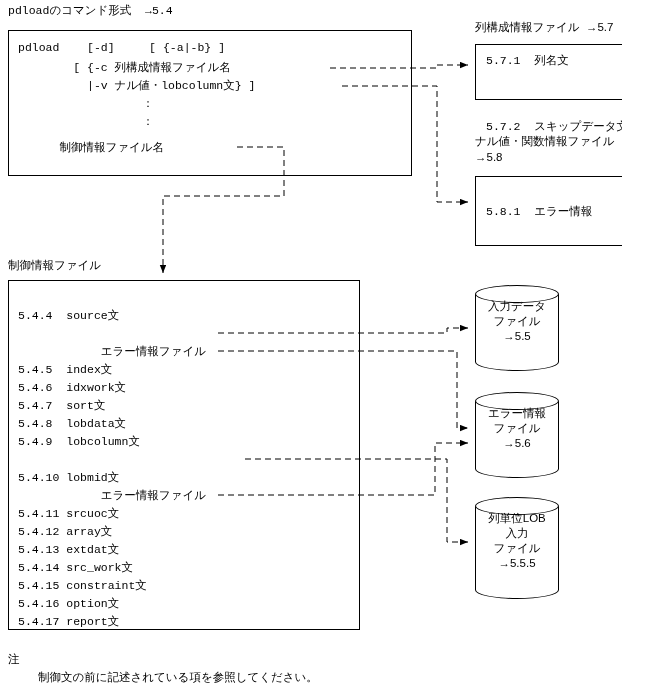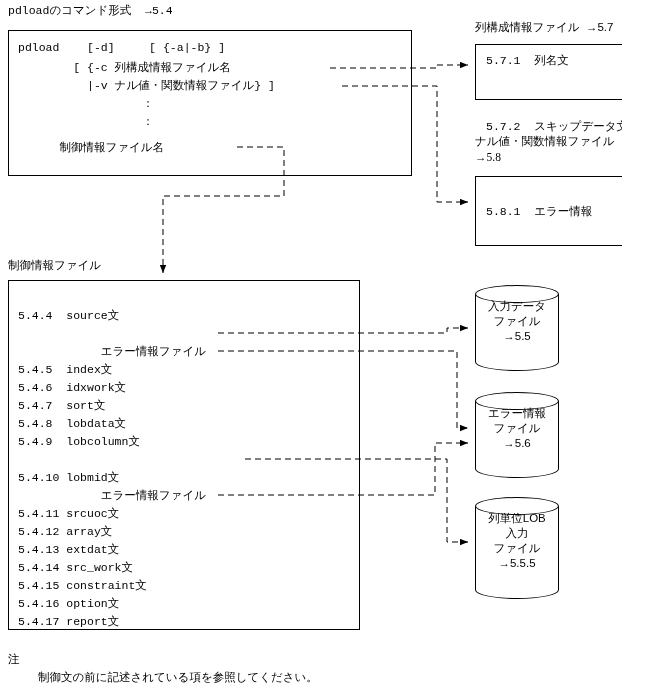--- a/index.html
+++ b/index.html
@@ -94,32 +94,32 @@
 </head>
 <body>
 
 <div id="page">
 
   <div class="txt mono" style="left:8px; top:4px; font-size:11.5px;">pdloadのコマンド形式  →5.4</div>
 
   <div class="box" style="left:8px; top:30px; width:404px; height:146px;"></div>
   <div class="txt mono" style="left:18px; top:41px;">pdload    [-d]     [ {-a|-b} ]</div>
   <div class="txt mono" style="left:18px; top:61px;">        [ {-c 列構成情報ファイル名</div>
-  <div class="txt mono" style="left:18px; top:79px;">          |-v ナル値・関数情報ファイル} ]</div>
+  <div class="txt mono" style="left:18px; top:79px;">          |-v ナル値・lobcolumn文} ]</div>
   <div class="txt mono" style="left:18px; top:97px;">                  ：</div>
   <div class="txt mono" style="left:18px; top:115px;">                  ：</div>
   <div class="txt mono" style="left:18px; top:141px;">      制御情報ファイル名</div>
 
   <div class="txt" style="left:475px; top:20px;">列構成情報ファイル  →5.7</div>
   <div class="box" style="left:475px; top:44px; width:180px; height:56px;"></div>
   <div class="txt mono" style="left:486px; top:54px;">5.7.1  列名文</div>
   <div class="txt mono" style="left:486px; top:92px;margin-top:28px;">5.7.2  スキップデータ文</div>
 
   <div class="txt" style="left:475px; top:134px;">ナル値・関数情報ファイル</div>
-  <div class="txt" style="left:475px; top:150px;font-family:Liberation Serif, serif;">→5.8</div>
+  <div class="txt" style="left:475px; top:150px;">→5.8</div>
   <div class="box" style="left:475px; top:176px; width:180px; height:70px;"></div>
   <div class="txt mono" style="left:486px; top:205px;">5.8.1  エラー情報</div>
 
   <div class="txt" style="left:8px; top:258px;">制御情報ファイル</div>
   <div class="box" style="left:8px; top:280px; width:352px; height:350px;"></div>
 
   <div class="txt mono" style="left:18px; top:309px;">5.4.4  source文</div>
   <div class="txt mono" style="left:18px; top:345px;">            エラー情報ファイル</div>
   <div class="txt mono" style="left:18px; top:363px;">5.4.5  index文</div>
   <div class="txt mono" style="left:18px; top:381px;">5.4.6  idxwork文</div>

